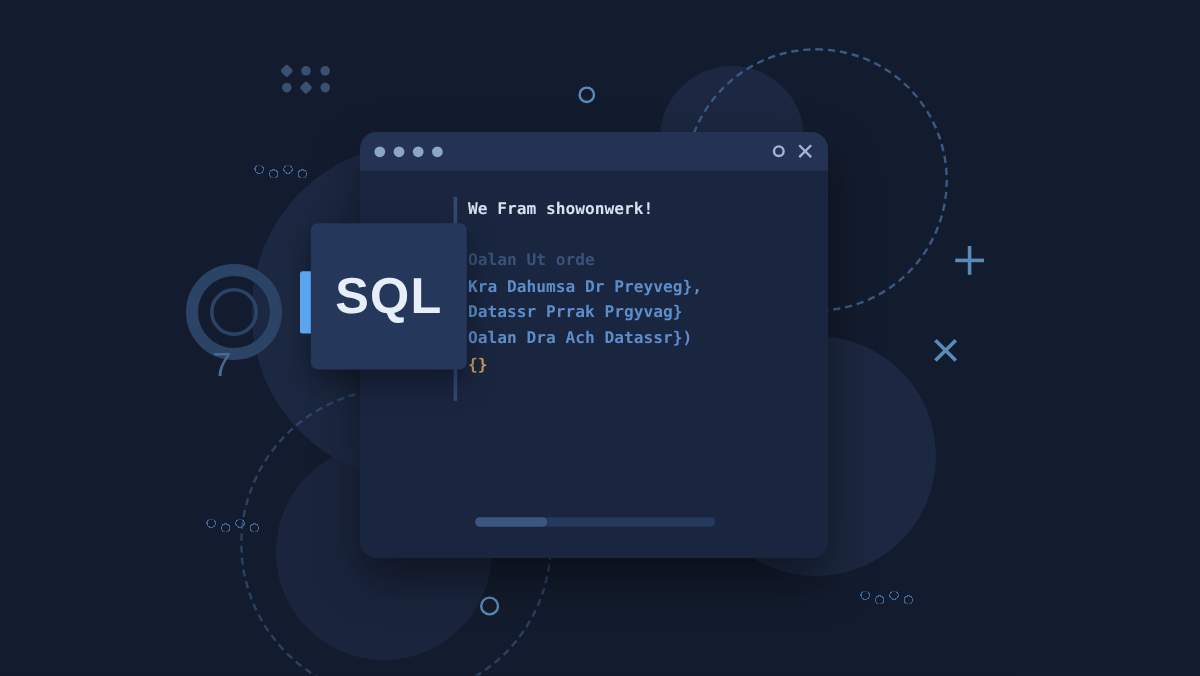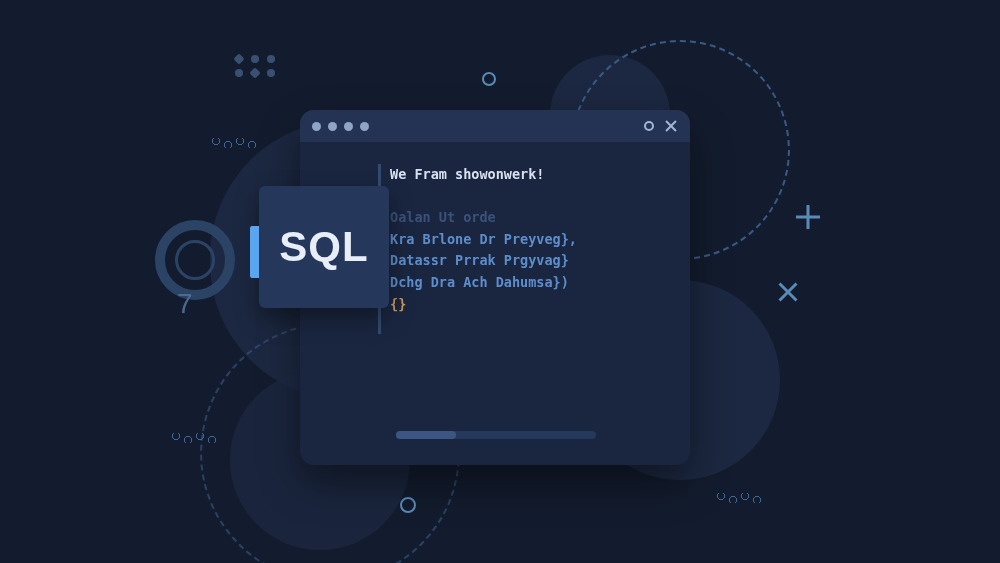--- a/index.html
+++ b/index.html
@@ -257,23 +257,23 @@
       <span class="close-x"></span>
     </div>
   </div>
 
   <div class="editor">
     <div class="gutter"></div>
 
     <div class="code-line c-white">We Fram showonwerk!</div>
     <div class="code-line">&nbsp;</div>
     <div class="code-line c-dim">Oalan Ut orde</div>
-    <div class="code-line c-blue">Kra Brlone Dr Preyveg},</div>
+    <div class="code-line c-blue">Kra Dahumsa Dr Preyveg},</div>
     <div class="code-line c-blue">Datassr Prrak Prgyvag}</div>
-    <div class="code-line c-blue">Dchg Dra Ach Dahumsa})</div>
+    <div class="code-line c-blue">Oalan Dra Ach Datassr})</div>
     <div class="code-line c-orange">{}</div>
 
     <div class="scrollbar-track">
       <div class="scrollbar-thumb"></div>
     </div>
   </div>
 </div>
 
 <div class="sql-panel">
   <div class="sql-tab"></div>

